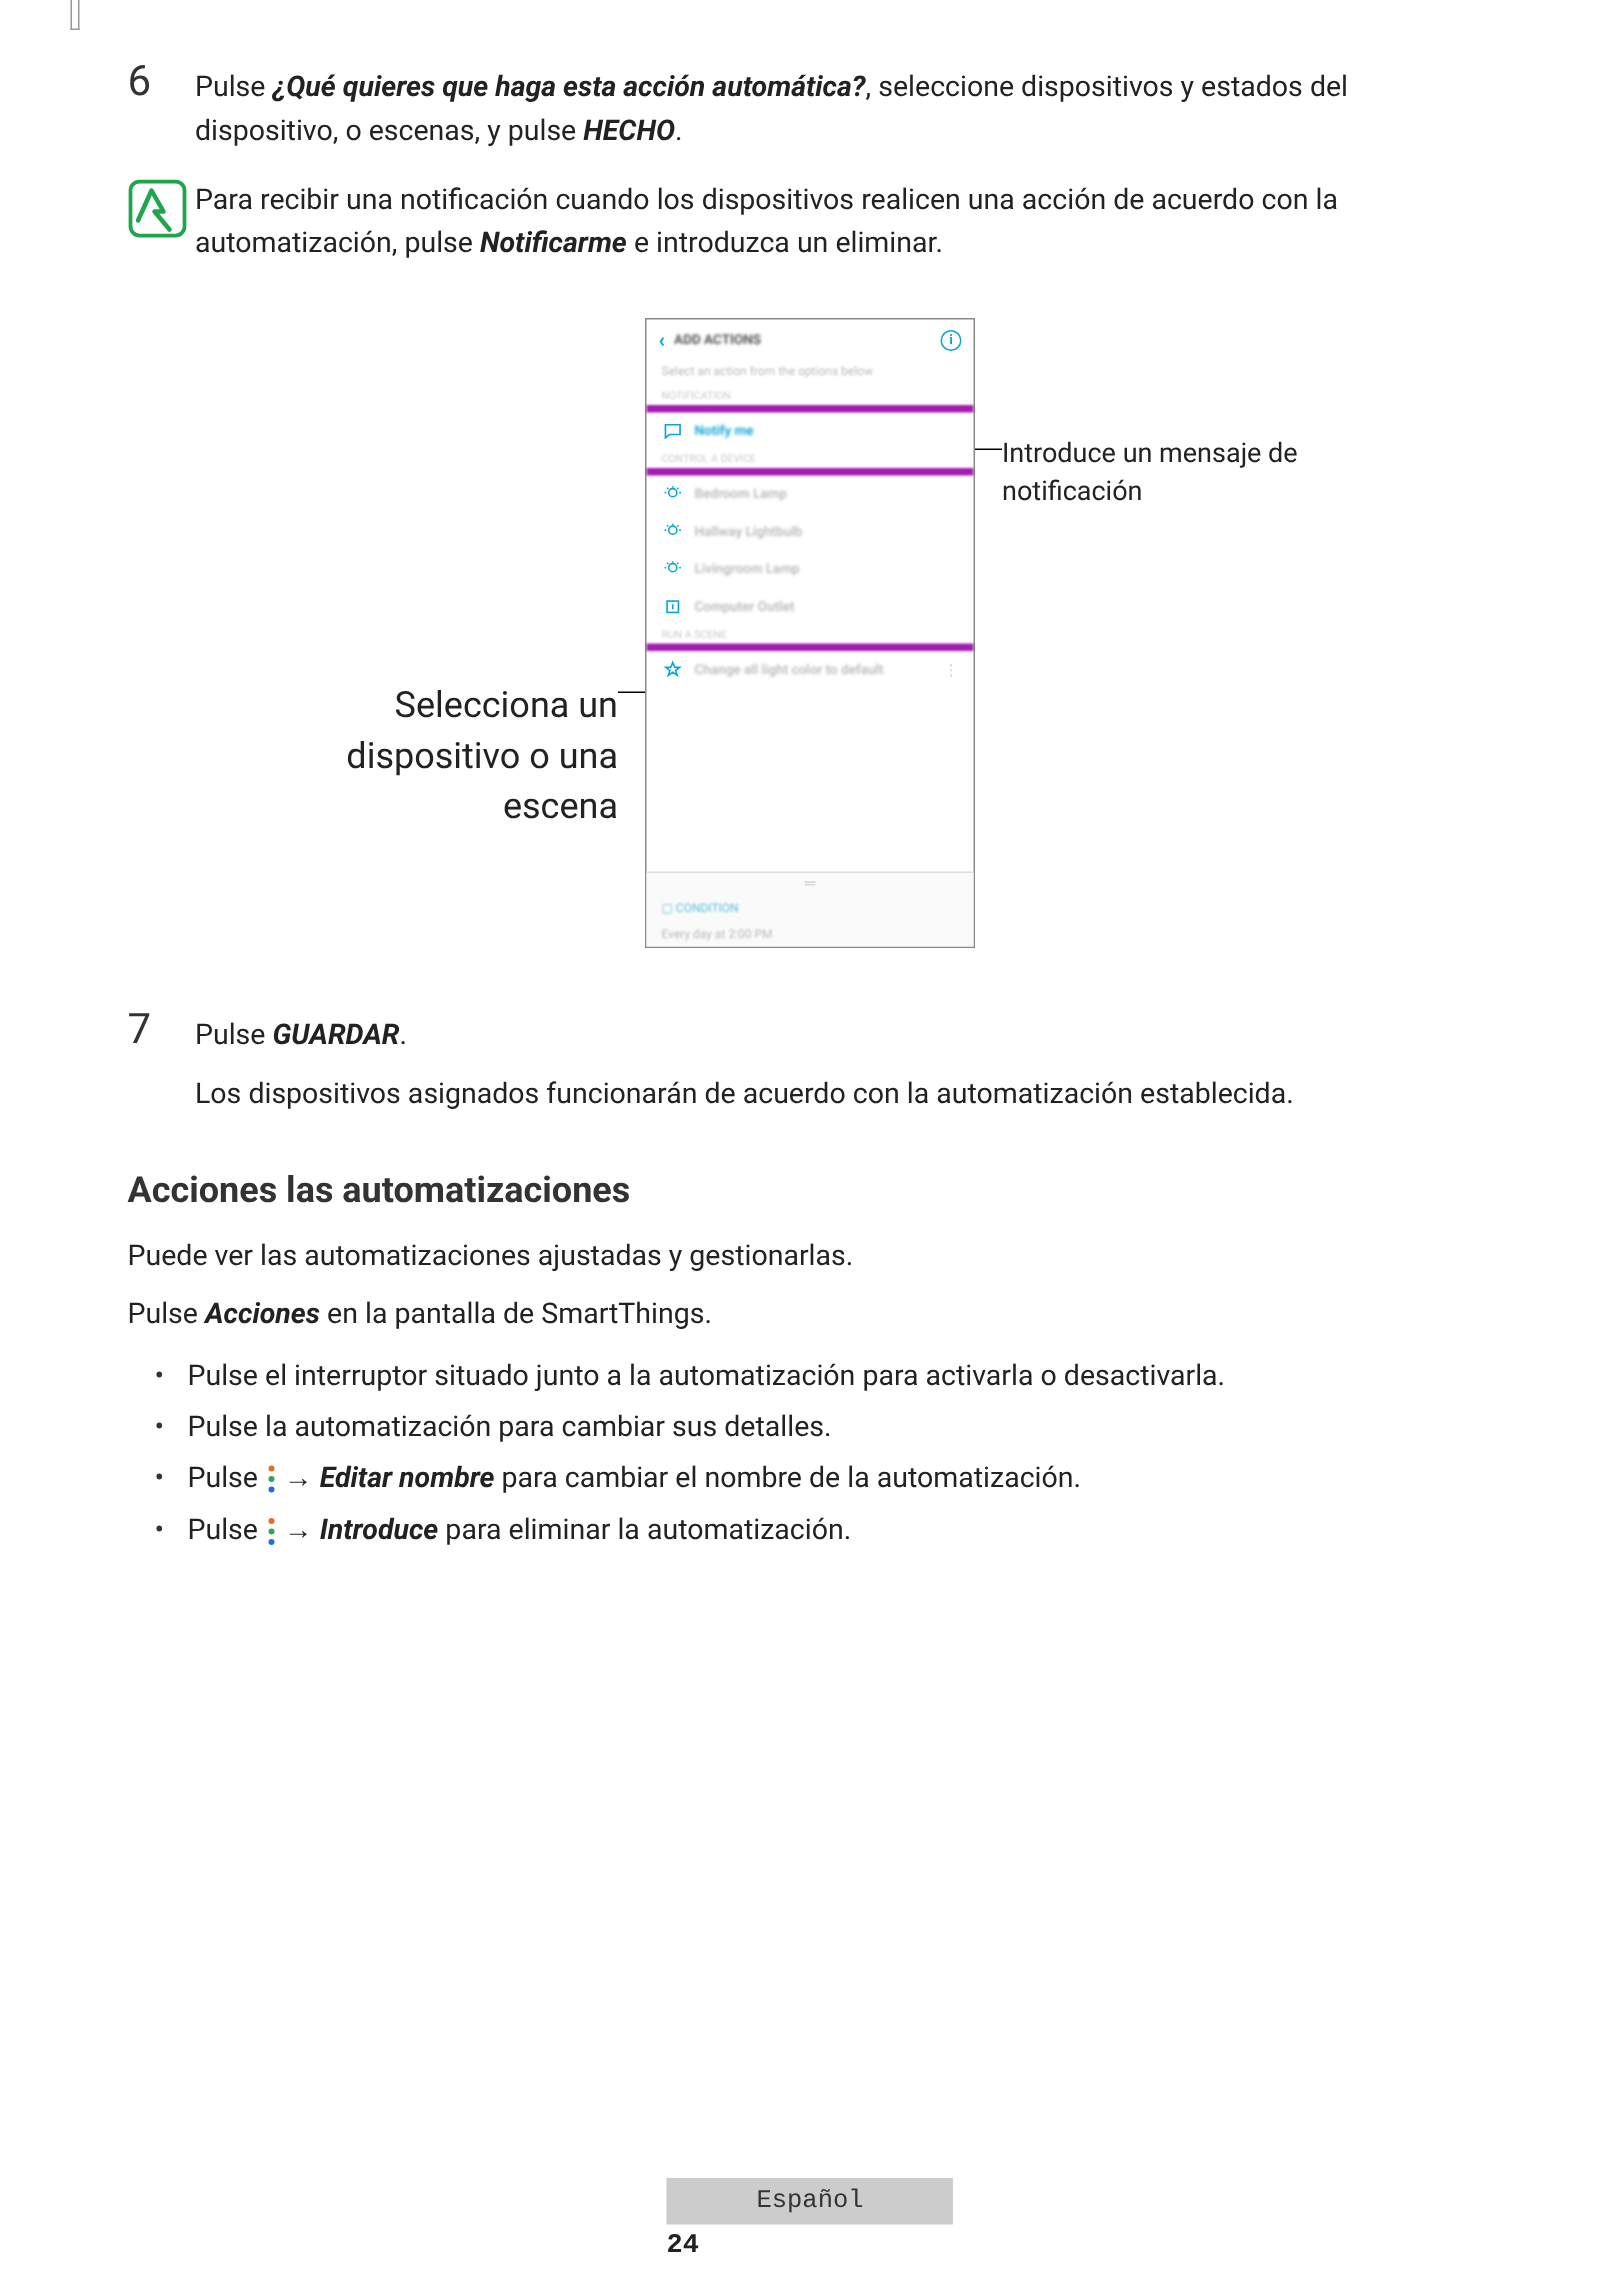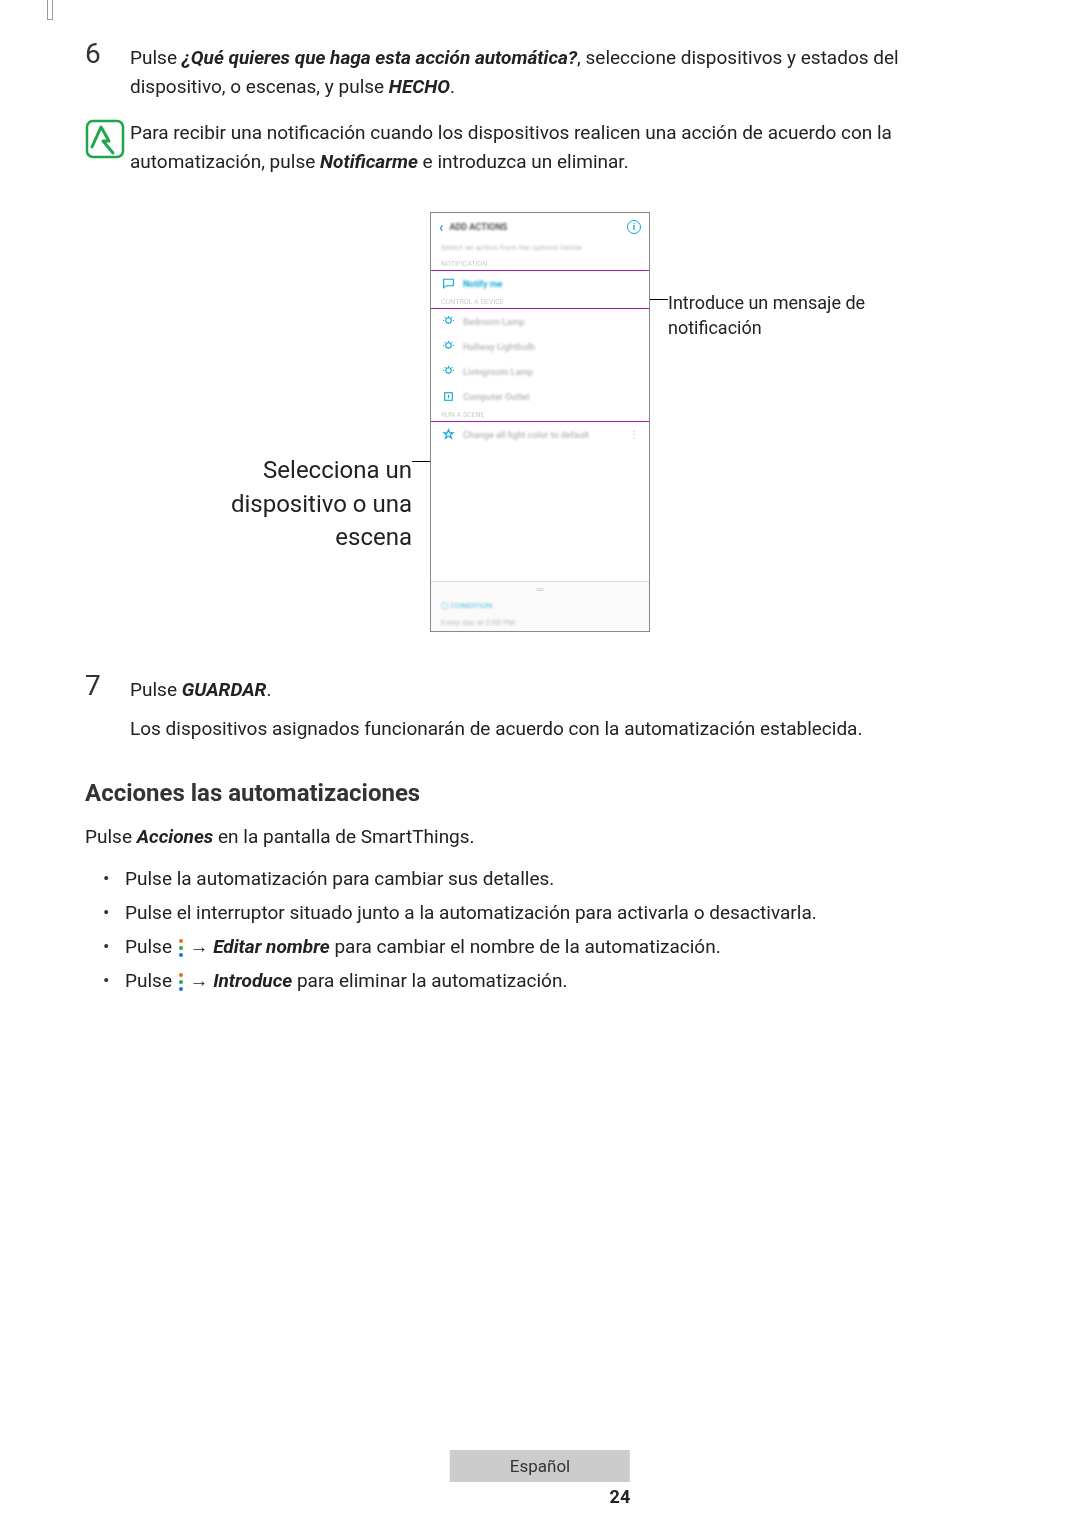--- a/index.html
+++ b/index.html
@@ -113,21 +113,21 @@
   .phone-header .title { flex:1; color:#555; filter: blur(1px); font-weight:700;}
   .phone-header .info {
     width:14px; height:14px; border:1.5px solid #0aa6d6; border-radius:50%;
     display:flex; align-items:center; justify-content:center; font-size:9px; color:#0aa6d6;
   }
   .phone-sub {
     color:#bbb; font-size:8px; padding:2px 10px 6px 10px; filter:blur(0.8px);
   }
   .phone-section-label {
     color:#ccc; font-size:7px; padding:2px 10px 2px 10px;
-    border-bottom:1px solid #a21caf; filter:blur(0.6px);
+    border-bottom:5px solid #a21caf; filter:blur(0.6px);
   }
   .phone-item {
     display:flex; align-items:center; padding:6px 10px;
     color:#bbb;
   }
   .phone-item .pi-icon { width:14px; margin-right:8px; display:flex; align-items:center; justify-content:center;}
   .phone-item .pi-label { filter:blur(1px); font-size:9px; font-weight:600;}
   .pi-blue { color:#0aa6d6; }
   .phone-footer {
     margin-top:auto;
@@ -184,21 +184,22 @@
   }
   .more-dots span { width:4px; height:4px; border-radius:50%; }
   .more-dots span:nth-child(1){ background:#e07020;}
   .more-dots span:nth-child(2){ background:#2aa655;}
   .more-dots span:nth-child(3){ background:#1f6fd6;}
   .footer {
     position:absolute;
     bottom:20px;
     left:50%;
     transform:translateX(-50%);
-    text-align:right;
+    text-align:left;
+    font-family:Liberation Mono, monospace;
   }
   .footer .lang {
     background:#ccc;
     padding:6px 60px;
     font-size:17px;
     color:#333;
   }
   .footer .pg {
     font-weight:700;
     font-size:18px;
@@ -321,27 +322,28 @@
   <div class="step">
     <div class="step-num">7</div>
     <div class="step-body">
       <span>Pulse </span><span class="bold">GUARDAR</span><span>.</span>
       <div style="height:10px"></div>
       <span>Los dispositivos asignados funcionarán de acuerdo con la automatización establecida.</span>
     </div>
   </div>
 
   <h2 class="section">Acciones las automatizaciones</h2>
+  <p class="body">Puede ver las automatizaciones ajustadas y gestionarlas.</p>
   <p class="body">
     <span>Pulse </span><span class="bold">Acciones</span><span> en la pantalla de SmartThings.</span>
   </p>
 
   <ul class="bullets">
+    <li>Pulse el interruptor situado junto a la automatización para activarla o desactivarla.</li>
     <li>Pulse la automatización para cambiar sus detalles.</li>
-    <li>Pulse el interruptor situado junto a la automatización para activarla o desactivarla.</li>
     <li>
       <span>Pulse </span><span class="more-dots">
           <span></span>
           <span></span>
           <span></span>
         </span><span> → </span><span class="bold">Editar nombre</span><span> para cambiar el nombre de la automatización.</span>
     </li>
     <li>
       <span>Pulse </span><span class="more-dots">
           <span></span>

